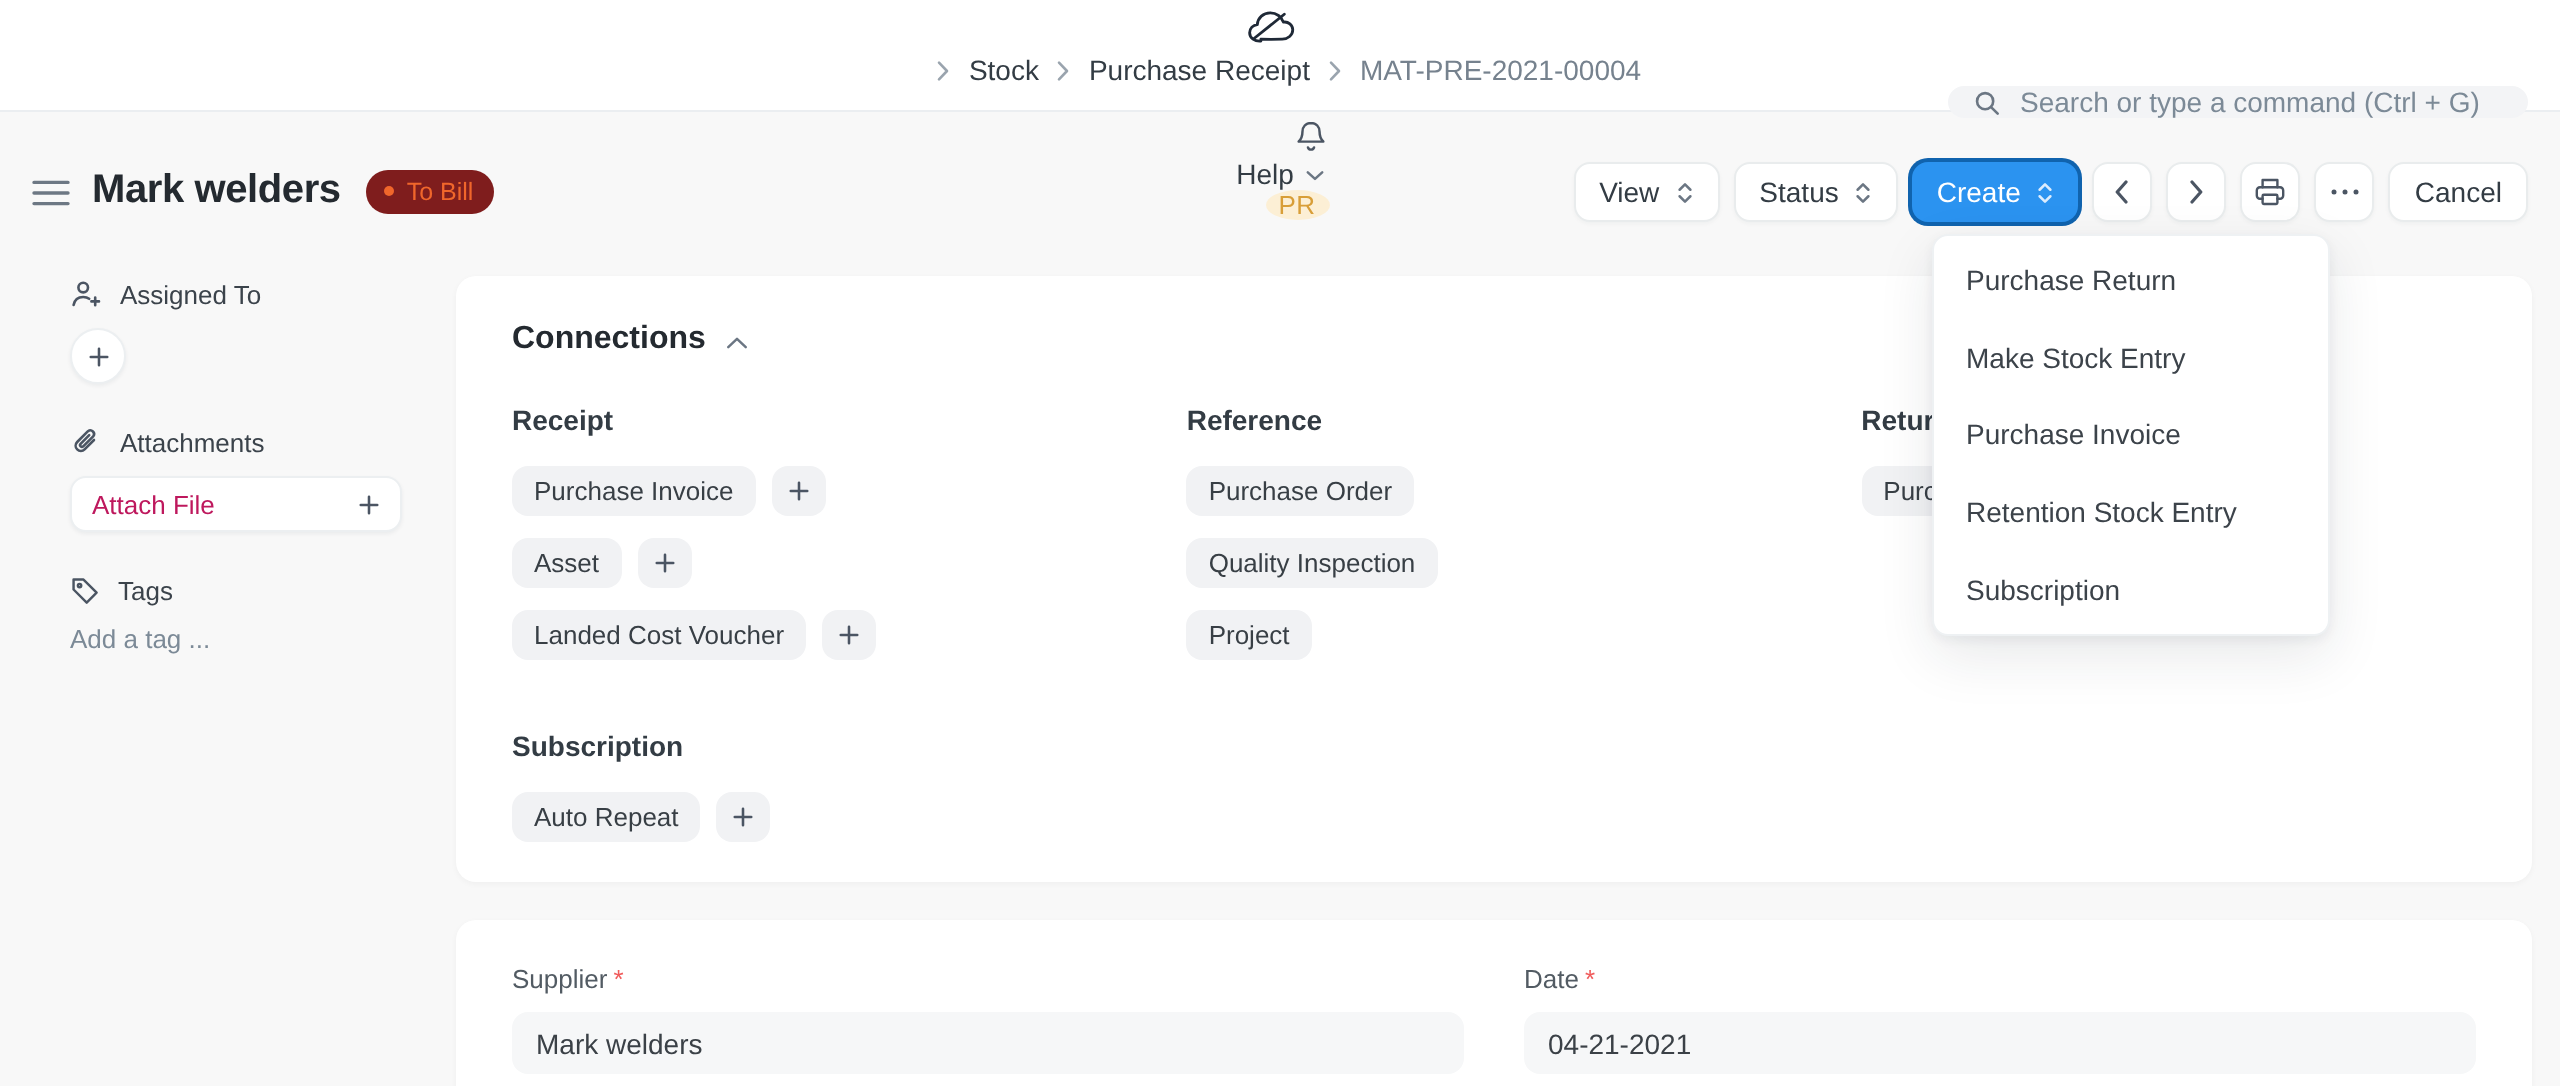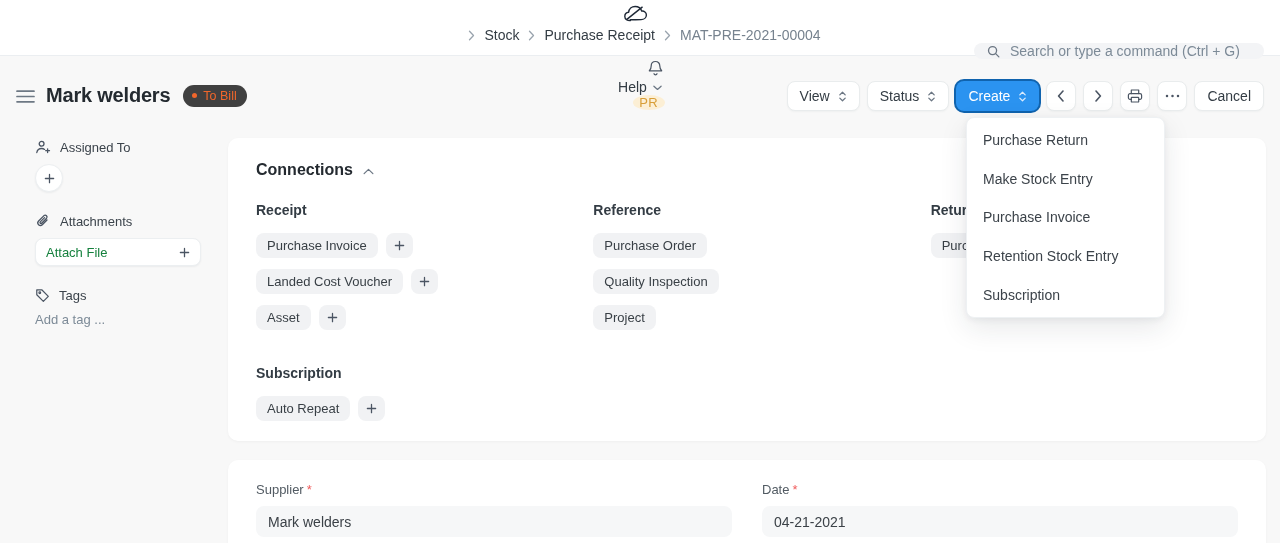--- a/index.html
+++ b/index.html
@@ -48,21 +48,21 @@
 
   
   .page-head {
     position:absolute; top:75px; left:16px; right:16px; height:41px;
     display:flex; align-items:center;
   }
   .hamburger { color:#6d7884; margin-right:11px; cursor:pointer; padding-top:2px; }
   .page-title { font-size:20px; font-weight:700; color:#242a30; letter-spacing:-.2px; }
   .status-badge {
     margin-left:13px; height:22px; padding:0 10px 0 9px; border-radius:11px;
-    background:#404040; color:#f0662b; font-size:12.5px;
+    background:#7f1d1d; color:#f0662b; font-size:12.5px;
     display:flex; align-items:center; gap:6px;justify-content:flex-end;
   }
   .status-badge .dot { width:5px; height:5px; border-radius:50%; background:#f0662b; }
   .head-actions { margin-left:auto; display:flex; align-items:center; gap:7px; }
   .btn {
     height:30px; border-radius:8px; background:#fff;
     border:1px solid #e9eced; box-shadow:0 1px 2px rgba(25,39,52,.04);
     display:inline-flex; align-items:center; gap:8px; padding:0 12px;
     font-size:14px; color:#333c44; cursor:pointer; font-family:inherit;
   }
@@ -81,21 +81,21 @@
   .sb-icon { color:#4b5563; display:flex; }
   .round-plus {
     width:28px; height:28px; border-radius:50%; background:#fff;
     border:1px solid #eceff1; box-shadow:0 1px 2px rgba(25,39,52,.06);
     display:flex; align-items:center; justify-content:center; color:#4b5563; cursor:pointer; margin-top:2px;
   }
   .attach-btn {
     width:166px; height:28px; border-radius:8px; background:#fff;
     border:1px solid #eceff1; box-shadow:0 1px 2px rgba(25,39,52,.06);
     display:flex; align-items:center; justify-content:space-between; padding:0 10px;
-    font-size:13px; color:#15803d; cursor:pointer; font-family:inherit; margin-top:3px;
+    font-size:13px; color:#be185d; cursor:pointer; font-family:inherit; margin-top:3px;
   }
   .attach-btn .plus-ic { color:#4b5563; display:flex; }
   .add-tag { font-size:13px; color:#7c8a97; cursor:text; margin-top:4px; }
 
   
   .card {
     position:absolute; left:228px; width:1038px; background:#fff;
     border-radius:10px; box-shadow:0 1px 3px rgba(16,24,32,.04);
   }
   .card-connections { top:138px; height:303px; padding:23px 28px 0; }
@@ -331,29 +331,29 @@
         <div class="conn-head">Receipt</div>
         <div class="chip-row">
           <button class="chip">Purchase Invoice</button>
           <button class="chip plus-chip">
             <svg width="11" height="11" viewBox="0 0 12 12" fill="none" stroke="currentColor" stroke-linecap="round" stroke-linejoin="round" stroke-width="1.4">
               <path d="M6 1.5v9M1.5 6h9"></path>
             </svg>
           </button>
         </div>
         <div class="chip-row">
-          <button class="chip">Landed Cost Voucher</button>
+          <button class="chip">Asset</button>
           <button class="chip plus-chip">
             <svg width="11" height="11" viewBox="0 0 12 12" fill="none" stroke="currentColor" stroke-linecap="round" stroke-linejoin="round" stroke-width="1.4">
               <path d="M6 1.5v9M1.5 6h9"></path>
             </svg>
           </button>
         </div>
         <div class="chip-row">
-          <button class="chip">Asset</button>
+          <button class="chip">Landed Cost Voucher</button>
           <button class="chip plus-chip">
             <svg width="11" height="11" viewBox="0 0 12 12" fill="none" stroke="currentColor" stroke-linecap="round" stroke-linejoin="round" stroke-width="1.4">
               <path d="M6 1.5v9M1.5 6h9"></path>
             </svg>
           </button>
         </div>
       </div>
       <div class="conn-col">
         <div class="conn-head">Reference</div>
         <div class="chip-row">

